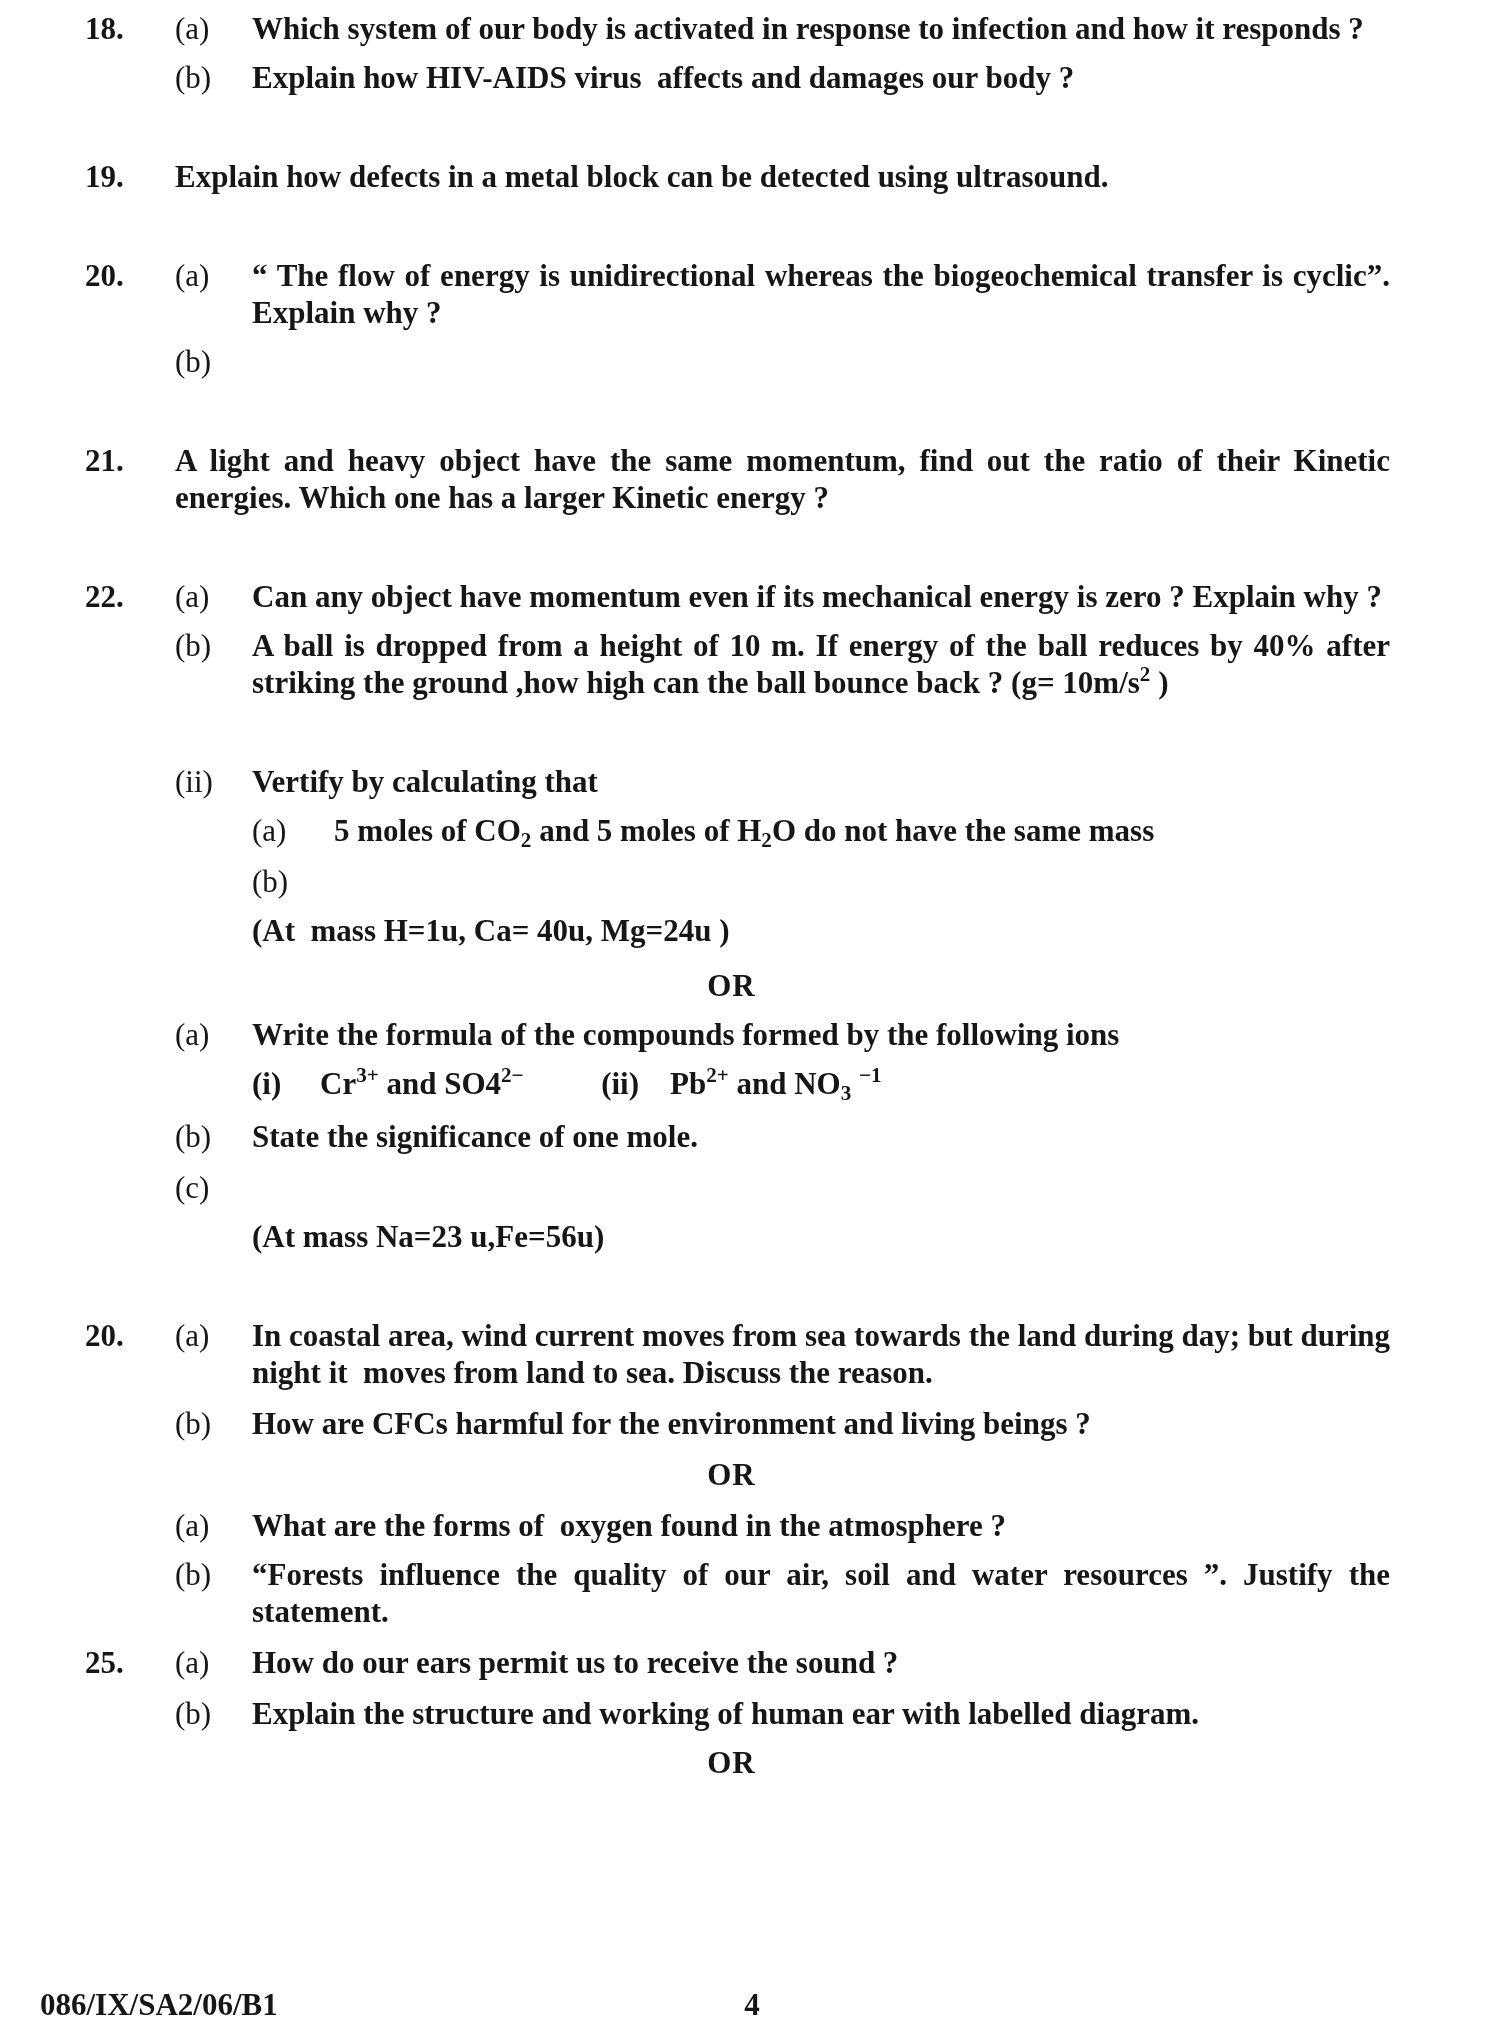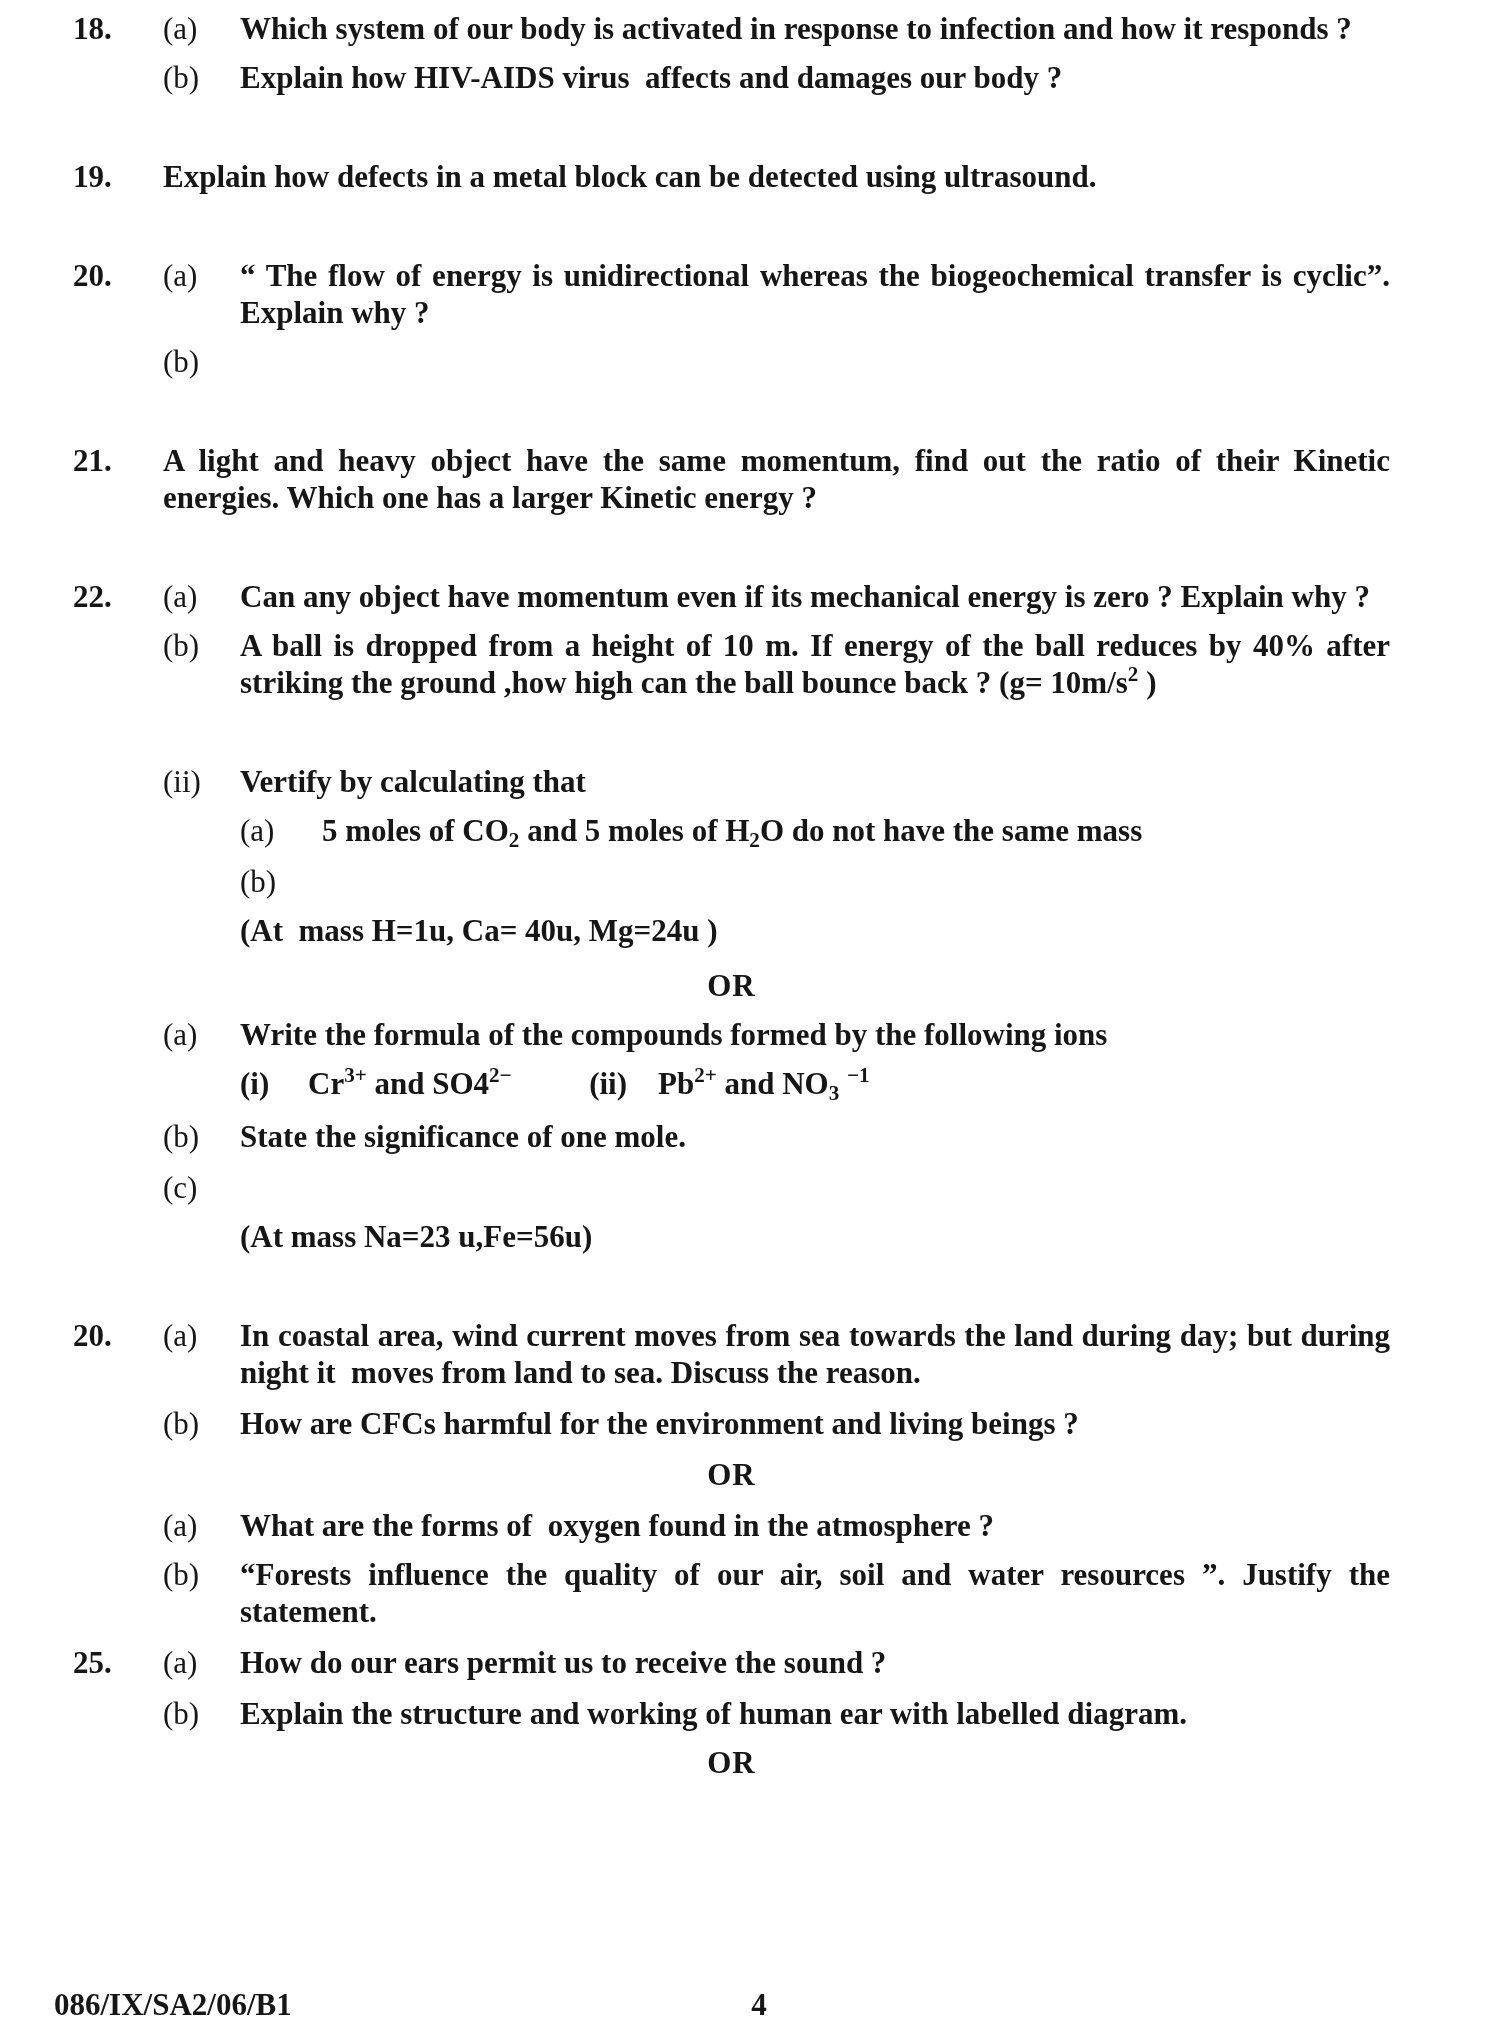--- a/index.html
+++ b/index.html
@@ -3,33 +3,33 @@
 <meta charset="utf-8">
 <style>
   html,body{margin:0;padding:0;}
   body{
     width:1504px;height:2034px;background:#ffffff;color:#161616;
     font-family:"Liberation Serif","DejaVu Serif",serif;
     font-size:31px;line-height:37px;
   }
   .page{position:relative;width:1504px;height:2034px;overflow:hidden;
         box-sizing:border-box;padding:10px 114px 0 73px;background:#fff;}
-  .row{display:flex;align-items:flex-start;}
+  .row{display:flex;align-items:flex-start;margin-left:12px;}
   .cnum{flex:0 0 90px;font-weight:700;}
   .clab{flex:0 0 77px;}
   .csub{flex:0 0 82px;}
   .ctext{flex:1 1 auto;text-align:justify;white-space:pre-wrap;font-weight:bold;}
   .ctext.left{text-align:left;}
   .or{text-align:center;font-weight:700;letter-spacing:1px;}
   .mt12{margin-top:12px;}.mt14{margin-top:14px;}.mt16{margin-top:16px;}
   .mt18{margin-top:18px;}.mt62{margin-top:62px;}
   sup,sub{font-size:68%;line-height:0;vertical-align:baseline;position:relative;}
   sup{top:-0.55em;}
   sub{top:0.28em;}
-  .footer{position:absolute;left:14px;right:0;top:1986px;height:42px;}
+  .footer{position:absolute;left:0;right:0;top:1986px;height:42px;}
   .fcode{position:absolute;left:40px;top:0;font-weight:700;}
   .fpage{position:absolute;left:0;right:0;top:0;text-align:center;font-weight:700;}
 </style>
 </head>
 <body>
 
 <div class="page">
 
   <div>
     <div class="row">

